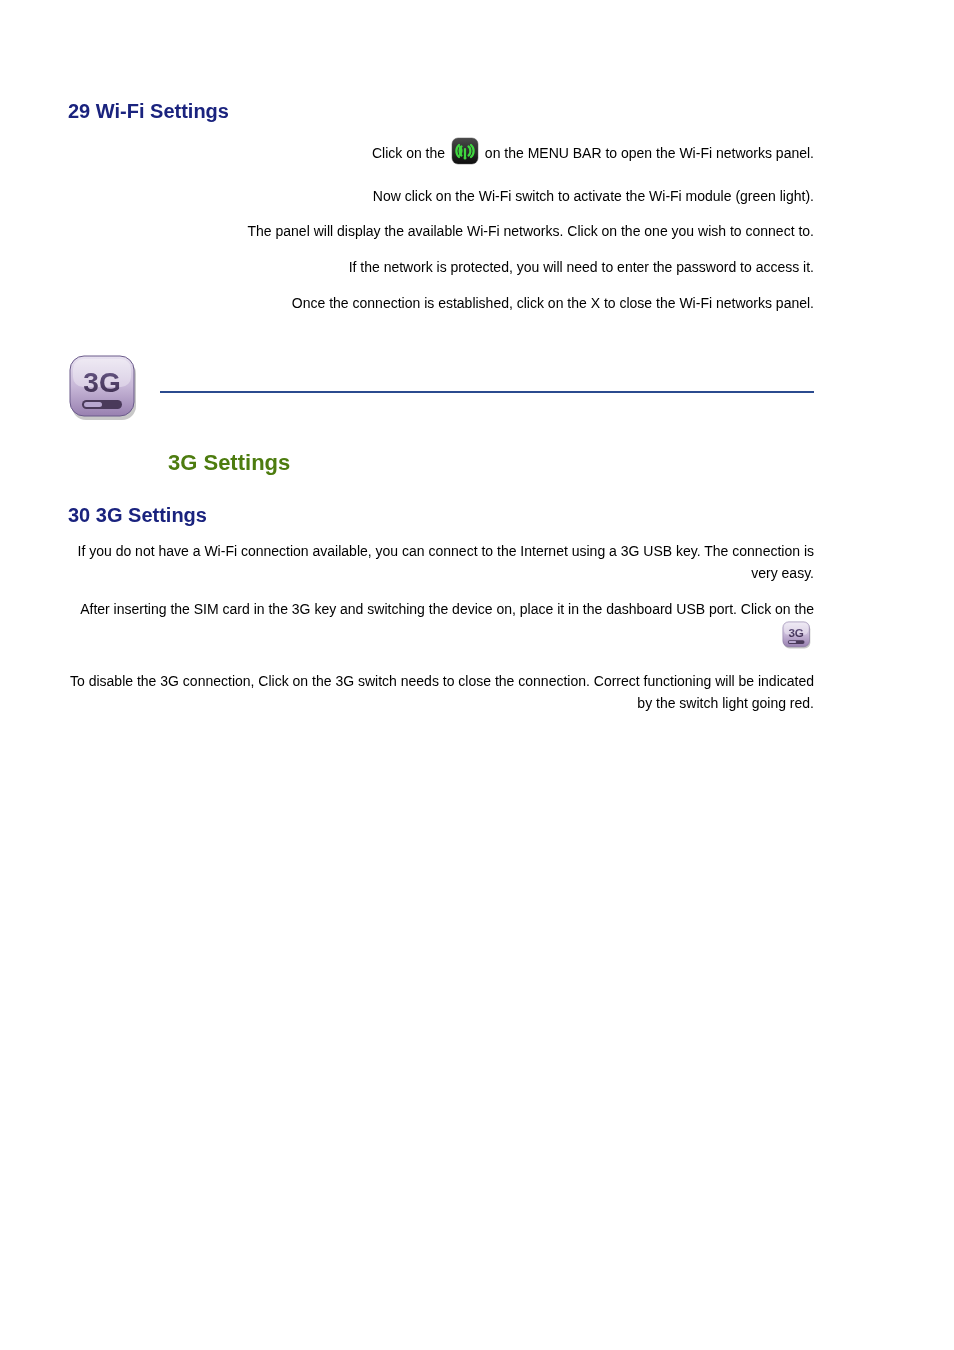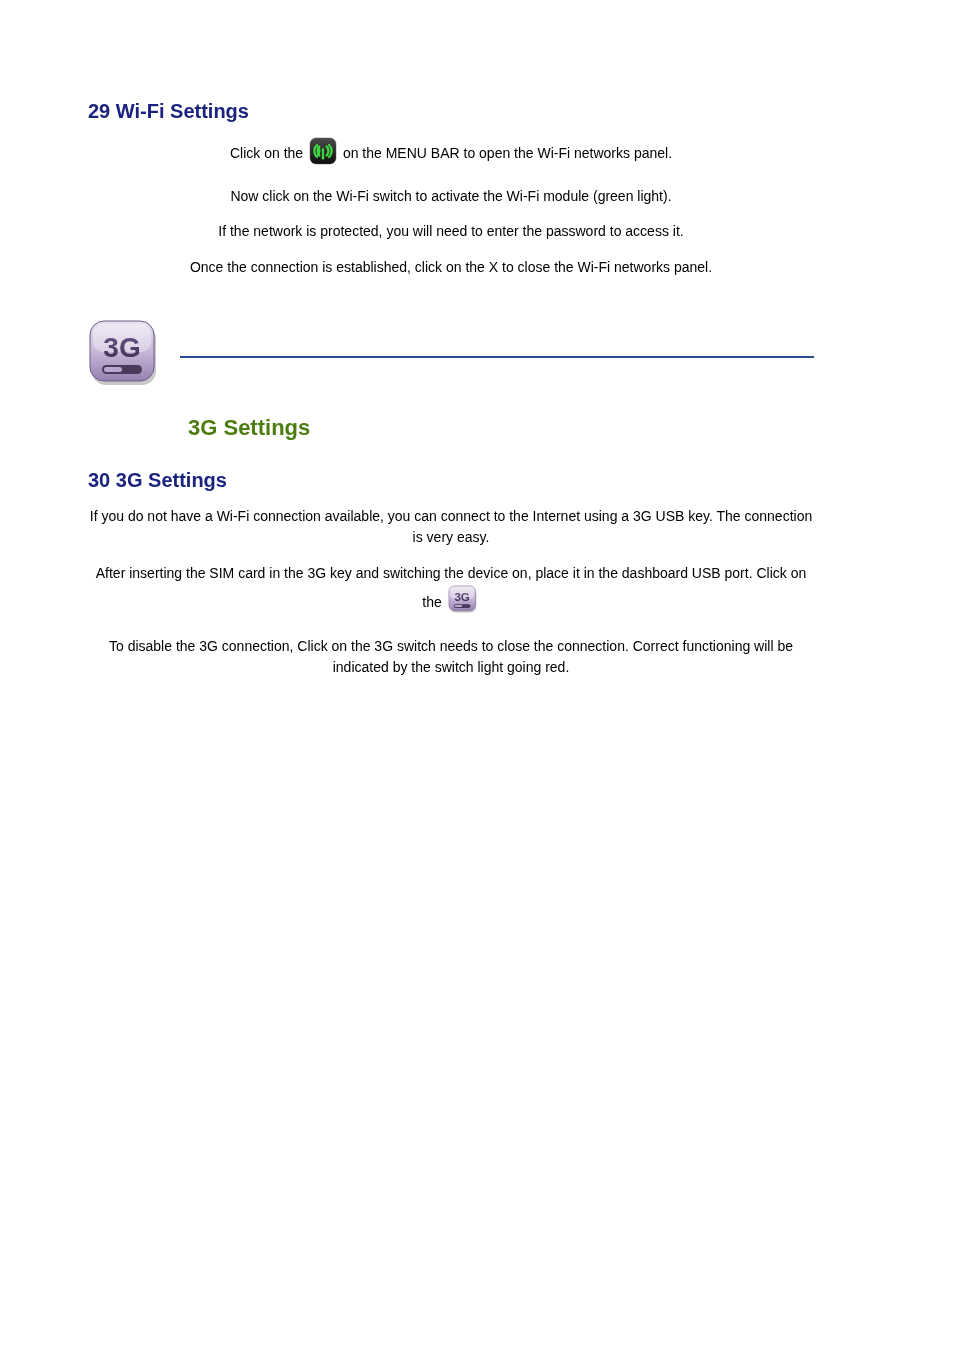--- a/index.html
+++ b/index.html
@@ -3,34 +3,34 @@
 <meta charset="utf-8">
 <style>
   body {
     margin: 0;
     padding: 0;
     background: #ffffff;
     font-family: Verdana, Geneva, sans-serif;
     width: 954px;
   }
   .page {
-    padding: 100px 140px 100px 88px;
+    padding: 100px 140px 100px 68px;
   }
   .heading {
     color: #1a237e;
     font-size: 20px;
     font-weight: bold;
     margin: 0 0 14px 0;
   }
   .body-text {
     color: #000000;
     font-size: 14px;
     line-height: 1.55;
     margin: 0 0 14px 0;
-    text-align: center;
+    text-align: right;
   }
   .wifi-icon {
     display: inline-block;
     vertical-align: middle;
     margin: 0 2px;
   }
   .section-divider {
     display: flex;
     align-items: center;
     margin: 40px 0 28px 0;
@@ -84,20 +84,21 @@
           <path d="M 17.5 9.5 C 20 11 20 17 17.5 18.5"></path>
           <path d="M 8 8 C 4.5 11 4.5 17 8 20"></path>
           <path d="M 20 8 C 23.5 11 23.5 17 20 20"></path>
         </g>
       </svg>
     </span>
     <span> on the MENU BAR to open the Wi-Fi networks panel.</span>
   </p>
 
   <p class="body-text">Now click on the Wi-Fi switch to activate the Wi-Fi module (green light).</p>
+  <p class="body-text">The panel will display the available Wi-Fi networks. Click on the one you wish to connect to.</p>
   <p class="body-text">If the network is protected, you will need to enter the password to access it.</p>
   <p class="body-text">Once the connection is established, click on the X to close the Wi-Fi networks panel.</p>
 
   <div class="section-divider">
     <span class="big-icon">
       <svg width="72" height="72" viewBox="0 0 72 72">
         <defs>
           <linearGradient id="bg3g" x1="0" y1="0" x2="0" y2="1">
             <stop offset="0%" stop-color="#e8e2f0"></stop>
             <stop offset="50%" stop-color="#c8b8d8"></stop>

